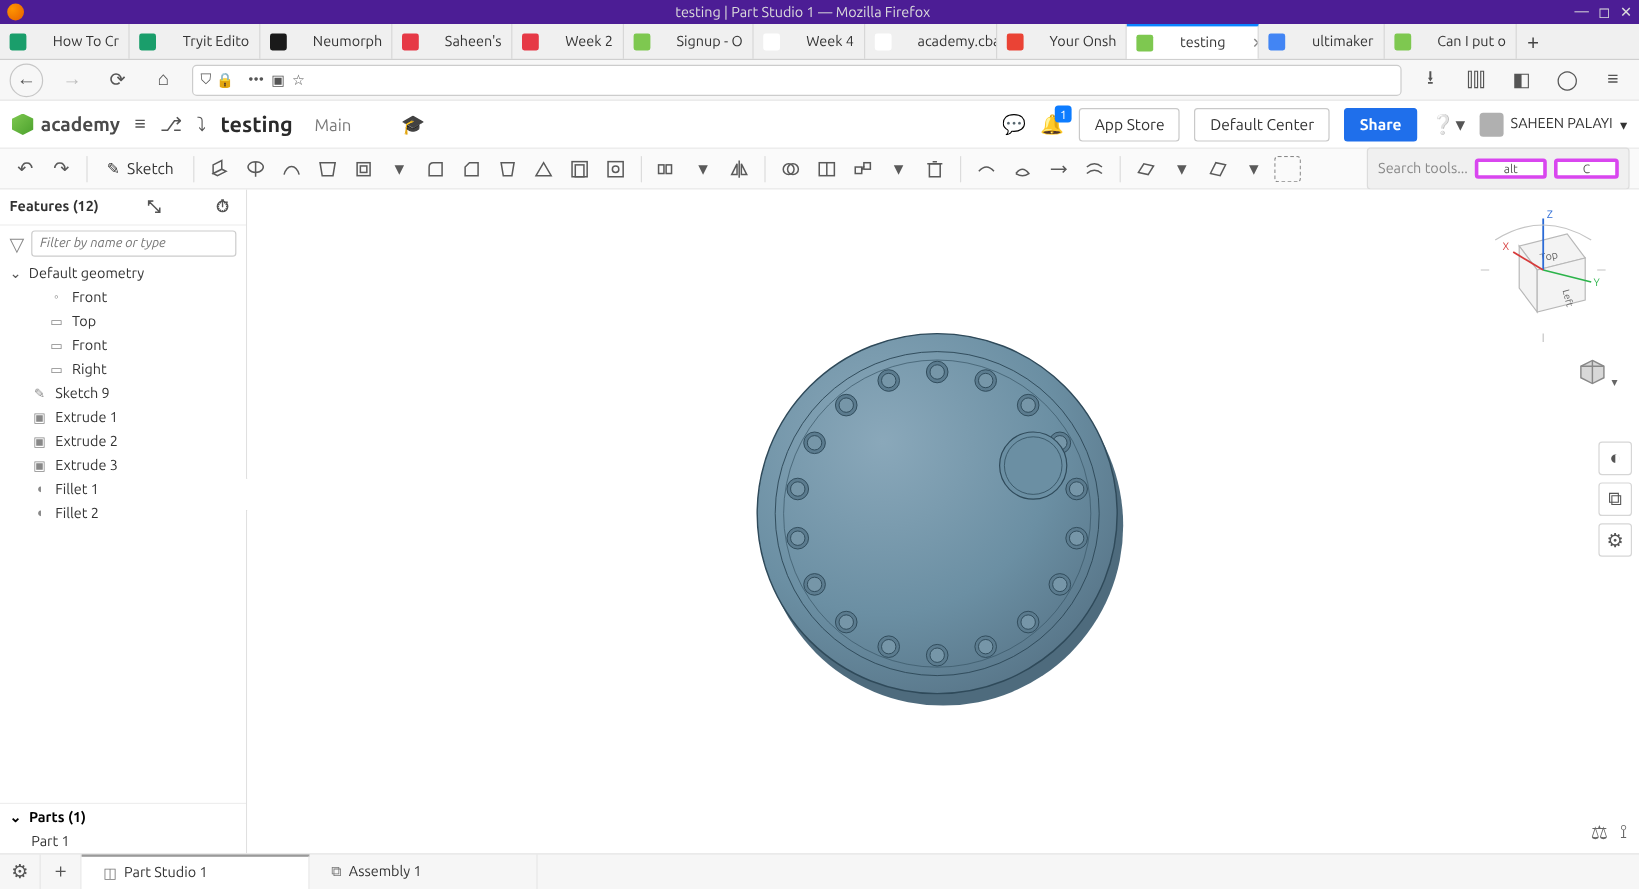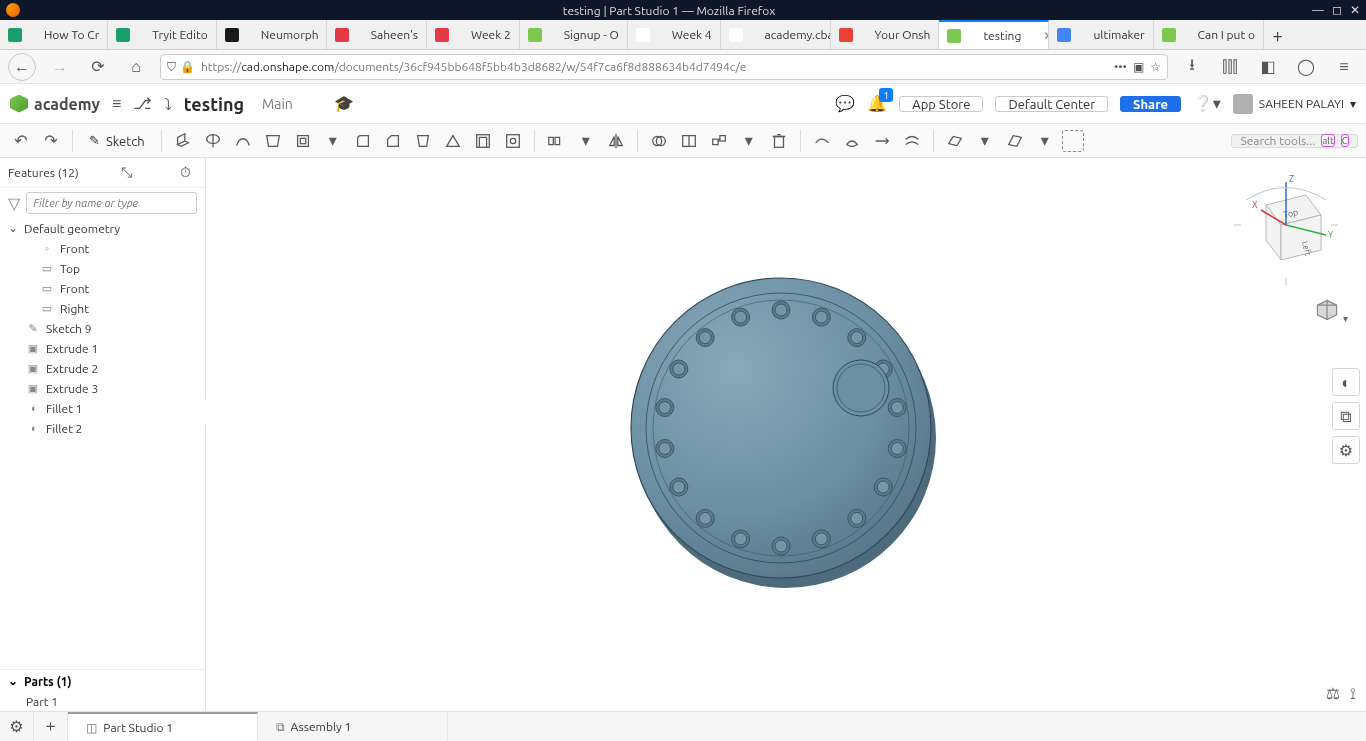--- a/index.html
+++ b/index.html
@@ -1,17 +1,17 @@
 <!DOCTYPE html>
 <html><head>
 <meta charset="utf-8">
 <style>
 * { margin: 0; padding: 0; box-sizing: border-box; font-family: Ubuntu, "Noto Sans", Arial, sans-serif; }
 html, body { width: 1366px; height: 741px; overflow: hidden; background: #ffffff; }
-.window-titlebar { height: 20px; background: #0f172a; color: #dcdcdc; display: flex; align-items: center; font-size: 12px; padding: 0 6px; }
+.window-titlebar { height: 20px; background: #4c1d95; color: #dcdcdc; display: flex; align-items: center; font-size: 12px; padding: 0 6px; }
 .window-titlebar .ff-icon { width: 14px; height: 14px; background: radial-gradient(circle at 30% 30%, #ff9500, #e66000); border-radius: 50%; margin-right: 6px; }
 .window-titlebar .title { flex: 1; text-align: center; }
 .window-titlebar .wc { display: flex; gap: 8px; }
 .window-titlebar .wc span { font-size: 12px; cursor: pointer; }
 .tabstrip { height: 30px; background: #f0f0f0; display: flex; border-bottom: 1px solid #cfcfcf; }
 .tab { display: flex; align-items: center; gap: 22px; padding: 0 8px; font-size: 12px; color: #333; border-right: 1px solid #d7d7d7; min-width: 0; white-space: nowrap; overflow: hidden; text-overflow: ellipsis; max-width: 110px; cursor: pointer; }
 .tab.active { background: #ffffff; border-top: 2px solid #0a84ff; }
 .tab .favicon { width: 14px; height: 14px; flex: 0 0 14px; border-radius: 2px; }
 .tab .close-tab { font-size: 12px; color: #888; }
 .addtab { width: 28px; display: flex; align-items: center; justify-content: center; font-size: 18px; color: #444; cursor: pointer; }
@@ -26,34 +26,34 @@
 .urlbox .ricon{margin-left:6px; color:#555;}
 .app-header { height:40px; background:#ffffff; display:flex; align-items:center; padding:0 10px; gap:12px; border-bottom:1px solid #e5e5e5;}
 .logo-onshape{display:flex; align-items:center; gap:6px; font-weight:600; color:#4a4a4a;}
 .logo-onshape .cube{width:18px;height:18px; background:linear-gradient(135deg,#7ec850,#4aa02c); clip-path: polygon(50% 0, 100% 25%, 100% 75%, 50% 100%, 0 75%, 0 25%);} 
 .hdr-icon{font-size:16px; color:#555; cursor:pointer;}
 .docname{font-size:18px; font-weight:700; color:#2b2b2b;}
 .branchname{font-size:14px; color:#7a7a7a; margin-left:6px;}
 .hdr-spacer{flex:1;}
 .badge-wrap{position:relative;}
 .badge{position:absolute; top:-6px; right:-6px; background:#0d7cff; color:#fff; font-size:10px; width:14px;height:14px;border-radius:3px;display:flex;align-items:center;justify-content:center;}
-.hdr-btn{height:16px; padding:0 12px; border:1px solid #c9c9c9; border-radius:3px; background:#fff; color:#333; font-size:13px; cursor:pointer;}
+.hdr-btn{height:28px; padding:0 12px; border:1px solid #c9c9c9; border-radius:3px; background:#fff; color:#333; font-size:13px; cursor:pointer;}
 .hdr-btn.primary{background:#1f6feb; border-color:#1f6feb; color:#fff; font-weight:600;}
 .user-chip{display:flex;align-items:center; gap:6px; font-size:12px; color:#333; cursor:pointer;}
 .user-chip .avatar{width:20px;height:20px;background:#b0b0b0;border-radius:3px;}
 .toolbar{height:34px; background:#fafafa; border-bottom:1px solid #e3e3e3; display:flex; align-items:center; padding:0 8px; gap:4px;}
 .tool{width:26px;height:26px;display:flex;align-items:center;justify-content:center;color:#5a5a5a;cursor:pointer;border-radius:3px;}
 .tool svg{width:18px;height:18px;stroke:#5a5a5a;fill:none;stroke-width:1.4;}
 .tool.sep{width:1px;height:22px;background:#dcdcdc;margin:0 4px;cursor:default;}
 .sketch-btn{display:flex;align-items:center;gap:6px;padding:0 8px;height:26px;cursor:pointer;color:#333;font-size:13px;}
-.search-tools{margin-left:auto; display:flex; align-items:center; gap:6px; height:14px; padding:0 8px; background:#f0f0f0; border:1px solid #dcdcdc; border-radius:3px; color:#888; font-size:12px;}
-.kbd{border:1px solid #d946ef; border-radius:3px; padding:0 0; font-size:10px; color:#555; background:#fff;}
+.search-tools{margin-left:auto; display:flex; align-items:center; gap:6px; height:35px; padding:0 8px; background:#f0f0f0; border:1px solid #dcdcdc; border-radius:3px; color:#888; font-size:12px;}
+.kbd{border:3px solid #d946ef; border-radius:3px; padding:0 21px; font-size:10px; color:#555; background:#fff;}
 .workspace{display:flex; height:calc(741px - 20px - 30px - 34px - 40px - 34px - 30px);}
 .feature-panel{width:206px; border-right:1px solid #e0e0e0; background:#fff; display:flex; flex-direction:column; position:relative;}
-.fp-head{height:30px; display:flex; align-items:center; padding:0 8px; font-size:12px; font-weight:400; color:#333; border-bottom:1px solid #eee;}
+.fp-head{height:30px; display:flex; align-items:center; padding:0 8px; font-size:12px; font-weight:700; color:#333; border-bottom:1px solid #eee;}
 .fp-head .hicon{margin-left:auto; font-size:14px; color:#555; margin-right:6px; cursor:pointer;}
 .fp-filter{display:flex; align-items:center; gap:6px; padding:4px 8px;}
 .fp-filter .funnel{color:#888;}
 .fp-filter input{flex:1; height:22px; border:1px solid #ccc; border-radius:3px; padding:0 6px; font-size:11px; font-style:italic; color:#666;}
 .fp-body{flex:1; overflow:auto;}
 .fp-body::-webkit-scrollbar{width:8px;}
 .fp-body::-webkit-scrollbar-thumb{background:#c0c0c0;border-radius:4px;}
 .tree-item{display:flex;align-items:center;gap:6px;padding:3px 8px;font-size:12px;color:#333;cursor:pointer;}
 .tree-item .caret{width:10px;display:inline-block;color:#555;}
 .tree-item .ficon{width:14px;height:14px;display:flex;align-items:center;justify-content:center;color:#888;font-size:11px;}
@@ -141,23 +141,20 @@
   </div>
 
 <div class="addressbar">
   <div class="navbtn circleb">←</div>
   <div class="navbtn" style="color:#bbb">→</div>
   <div class="navbtn">⟳</div>
   <div class="navbtn">⌂</div>
   <div class="urlbox">
     <span class="shield">⛉</span>
     <span class="lock">🔒</span>
-    <span class="urltext">
-      <span>https://</span><span class="domain">cad.onshape.com</span><span>/documents/36cf945bb648f5bb4b3d8682/w/54f7ca6f8d888634b4d7494c/e</span>
-    </span>
     <span class="ricon">•••</span>
     <span class="ricon">▣</span>
     <span class="ricon">☆</span>
   </div>
   <div class="navbtn">⭳</div>
   <div class="navbtn" style="font-family:monospace">⫿⫿⫿</div>
   <div class="navbtn">◧</div>
   <div class="navbtn">◯</div>
   <div class="navbtn">≡</div>
 </div>

